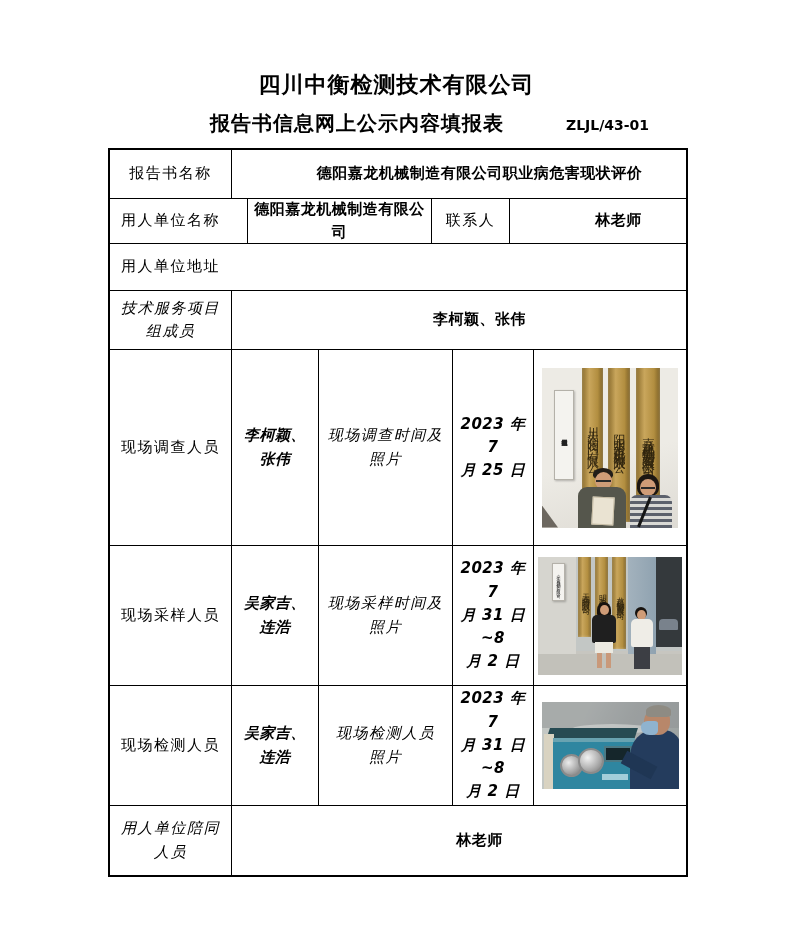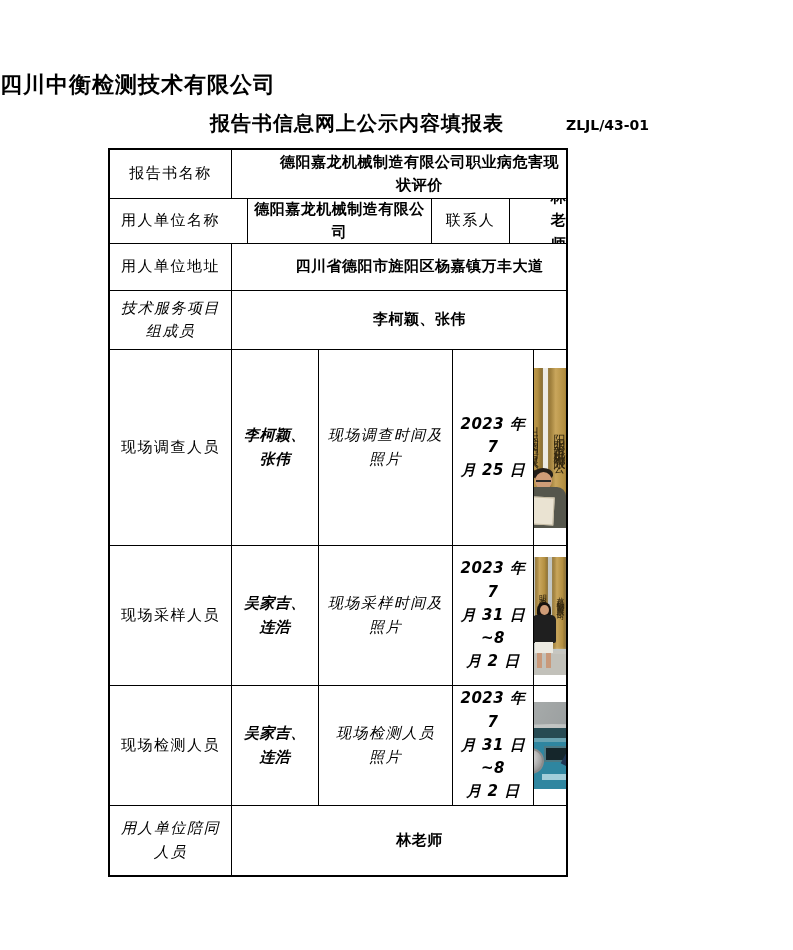--- a/index.html
+++ b/index.html
@@ -1,24 +1,24 @@
 <!DOCTYPE html>
 <html><head>
 <meta charset="utf-8">
 <style>
   html,body{margin:0;padding:0;background:#ffffff;}
   .page{position:relative;width:793px;height:950px;background:#fff;overflow:hidden;
         font-family:"DejaVu Sans","Liberation Sans",sans-serif;color:#000;}
 
-  .title1{position:absolute;top:70px;left:0;width:793px;text-align:left;
+  .title1{position:absolute;top:70px;left:0;width:793px;text-align:center;
           font-size:22px;font-weight:bold;letter-spacing:1px;}
   .title2{position:absolute;top:110px;left:210px;font-size:20px;font-weight:bold;letter-spacing:1px;}
   .doc-code{position:absolute;top:117px;left:566px;font-size:14px;font-weight:bold;}
 
-  .doc-table{position:absolute;top:148px;left:108px;width:460px;
+  .doc-table{position:absolute;top:148px;left:108px;width:580px;
              border:2px solid #000;box-sizing:border-box;}
   .tr{display:flex;box-sizing:border-box;}
   .tr + .tr{border-top:1.5px solid #000;}
   .td{display:flex;align-items:center;justify-content:center;text-align:center;
       box-sizing:border-box;padding:2px 3px;overflow:hidden;}
   .td + .td{border-left:1.5px solid #000;}
   .r1{height:48px}.r2{height:45px}.r3{height:47px}.r4{height:59px}
   .r5{height:196px}.r6{height:140px}.r7{height:120px}.r8{height:70px}
 
   .w-label{width:121px;flex:none;}
@@ -139,21 +139,20 @@
 
     <div class="tr r2">
       <div class="td w-label lbl">用人单位名称</div>
       <div class="td w-company val">德阳嘉龙机械制造有限公司</div>
       <div class="td w-contactlabel lbl">联系人</div>
       <div class="td flex1 val">林老师</div>
     </div>
 
     <div class="tr r3">
       <div class="td w-label lbl">用人单位地址</div>
-      <div class="td flex1 val">四川省德阳市旌阳区杨嘉镇万丰大道</div>
     </div>
 
     <div class="tr r4">
       <div class="td w-label lbl preline">技术服务项目
 组成员</div>
       <div class="td flex1 val">李柯颖、张伟</div>
     </div>
 
     <div class="tr r5">
       <div class="td w-label lbl">现场调查人员</div>

